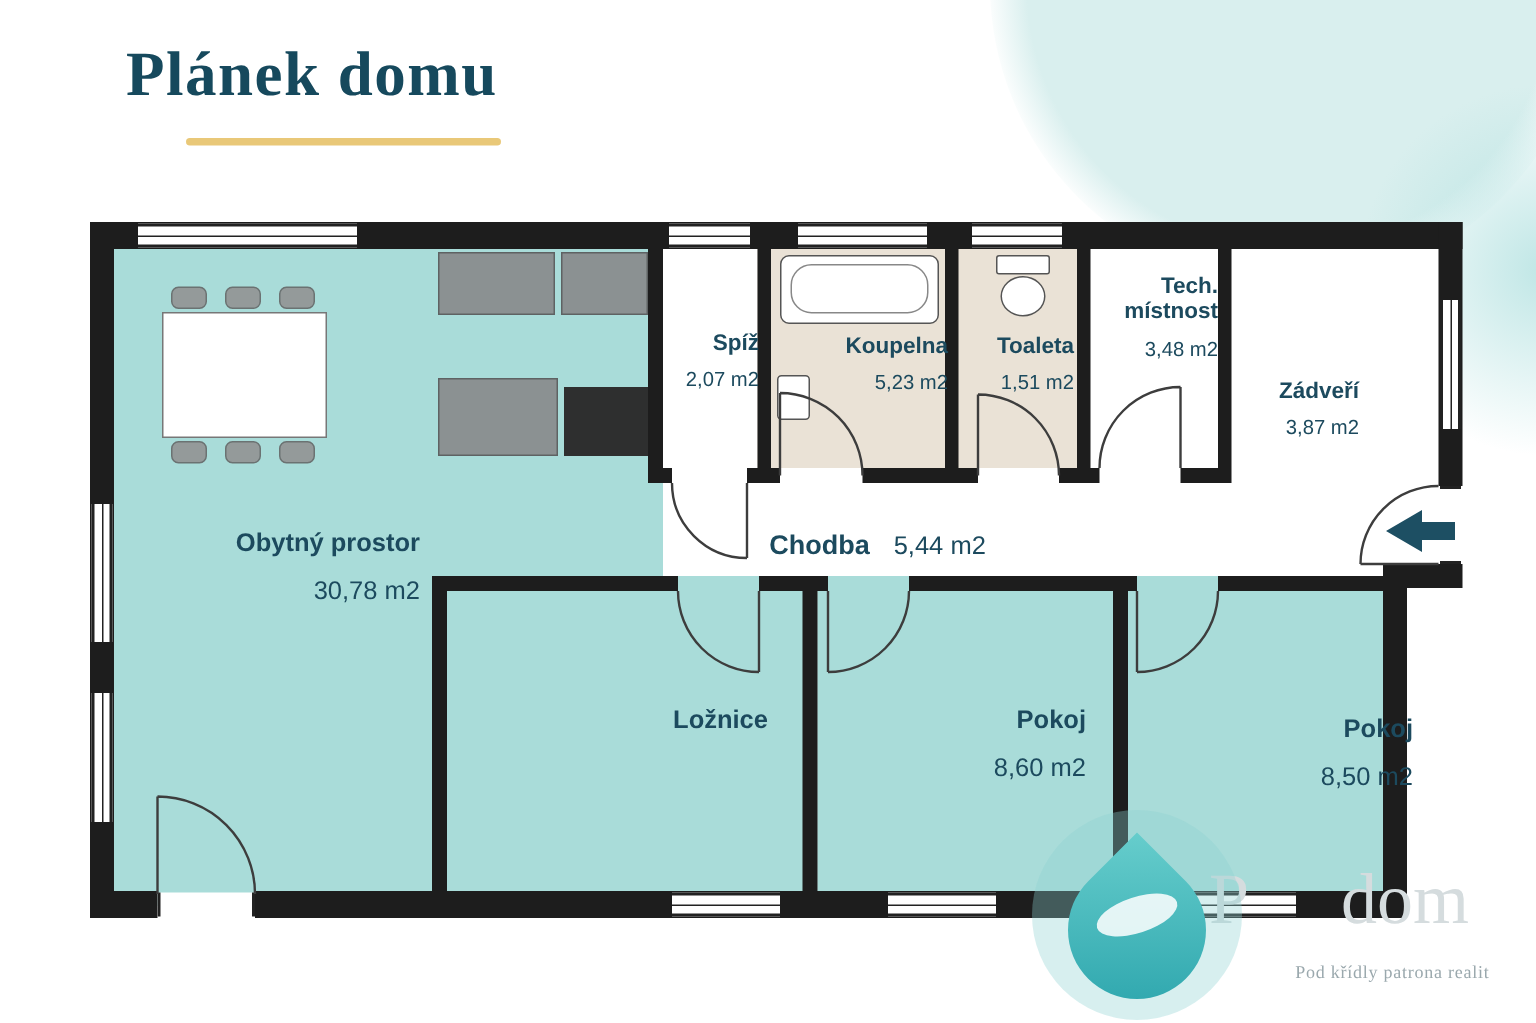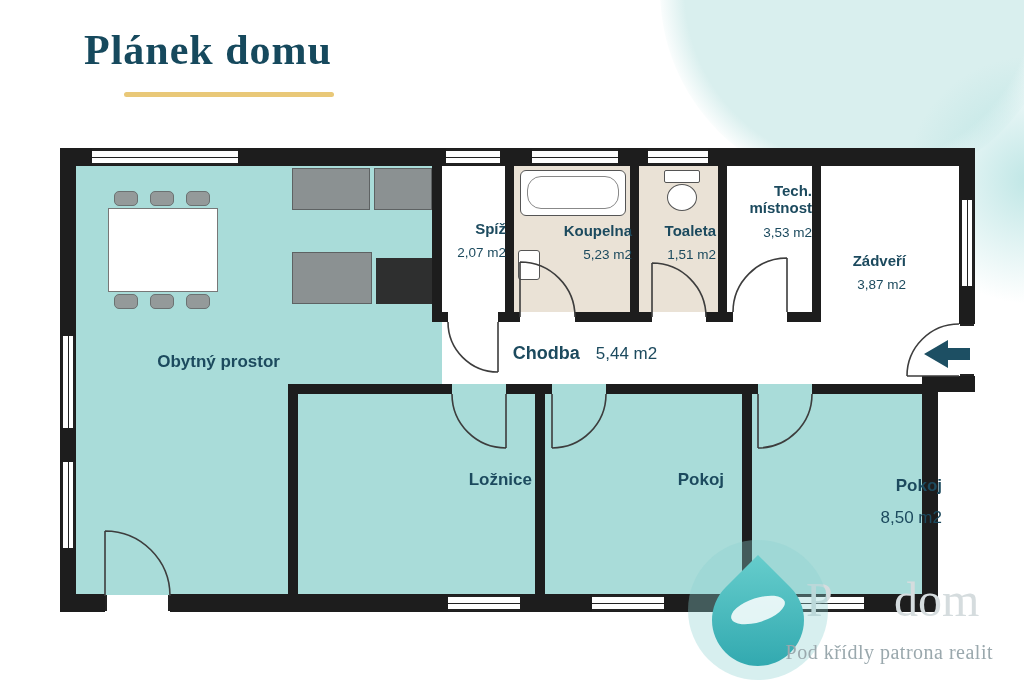--- a/index.html
+++ b/index.html
@@ -51,21 +51,21 @@
   .lbl-big .rname{font-size:17px;}
   .lbl-big .rarea{font-size:17px;margin-top:12px;}
   .lbl-small .rname{font-size:15px;}
   .lbl-small .rarea{font-size:13.5px;margin-top:8px;}
   .chodba-line{display:flex;gap:16px;justify-content:center;align-items:baseline;}
   .chodba-line .rname{font-size:18px;}
   .chodba-line .rarea{font-size:17px;}
   
   .watermark{position:absolute;font-family:"Liberation Serif",serif;font-size:48px;color:#d5dcde;}
   .tagline{position:absolute;left:733px;top:641px;width:260px;text-align:right;
-           font-family:"Liberation Serif",serif;font-size:20px;color:#9aa8ad;letter-spacing:.5px;}
+           font-family:"Liberation Serif",serif;font-size:12px;color:#9aa8ad;letter-spacing:.5px;}
   svg.overlay{position:absolute;left:0;top:0;pointer-events:none;}
 </style>
 </head>
 <body>
 
 <div class="page">
 
   <div class="abs circle1"></div>
   <div class="abs circle2"></div>
 
@@ -154,51 +154,53 @@
       <path d="M506 394 L506 448 M452 394 A54 54 0 0 0 506 448"></path>
       <path d="M552 394 L552 448 M606 394 A54 54 0 0 1 552 448"></path>
       <path d="M758 394 L758 448 M812 394 A54 54 0 0 1 758 448"></path>
       <path d="M105 596 L105 531 M170 596 A65 65 0 0 0 105 531"></path>
     </g>
     <path d="M924 354 L948 340 L948 348 L970 348 L970 360 L948 360 L948 368 Z" fill="#1d4f63"></path>
   </svg>
 
   <div class="room-label lbl-big" style="left:80px;top:352px;width:200px">
     <div class="rname">Obytný prostor</div>
+    <div class="rarea">30,78 m2</div>
   </div>
   <div class="room-label lbl-small" style="left:440px;top:220px;width:66px">
     <div class="rname">Spíž</div>
     <div class="rarea">2,07 m2</div>
   </div>
   <div class="room-label lbl-small" style="left:520px;top:222px;width:112px">
     <div class="rname">Koupelna</div>
     <div class="rarea">5,23 m2</div>
   </div>
   <div class="room-label lbl-small" style="left:640px;top:222px;width:76px">
     <div class="rname">Toaleta</div>
     <div class="rarea">1,51 m2</div>
   </div>
   <div class="room-label lbl-small" style="left:724px;top:182px;width:88px">
     <div class="rname">Tech.</div>
     <div class="rname">místnost</div>
-    <div class="rarea">3,53 m2</div>
+    <div class="rarea">3,48 m2</div>
   </div>
   <div class="room-label lbl-small" style="left:820px;top:252px;width:86px">
     <div class="rname">Zádveří</div>
     <div class="rarea">3,87 m2</div>
   </div>
-  <div class="room-label chodba-line" style="left:495px;top:328px;width:180px">
+  <div class="room-label chodba-line" style="left:495px;top:338px;width:180px">
     <span class="rname">Chodba</span>
     <span class="rarea">5,44 m2</span>
   </div>
-  <div class="room-label lbl-big" style="left:352px;top:470px;width:180px">
+  <div class="room-label lbl-big" style="left:332px;top:470px;width:180px">
     <div class="rname">Ložnice</div>
   </div>
   <div class="room-label lbl-big" style="left:552px;top:470px;width:172px">
     <div class="rname">Pokoj</div>
+    <div class="rarea">8,60 m2</div>
   </div>
   <div class="room-label lbl-big" style="left:770px;top:476px;width:172px">
     <div class="rname">Pokoj</div>
     <div class="rarea">8,50 m2</div>
   </div>
 
   <div class="watermark" style="left:806px;top:572px">P</div>
   <div class="watermark" style="left:894px;top:572px">dom</div>
   <div class="abs logo-circle-light"></div>
   <div class="abs logo-drop"></div>

